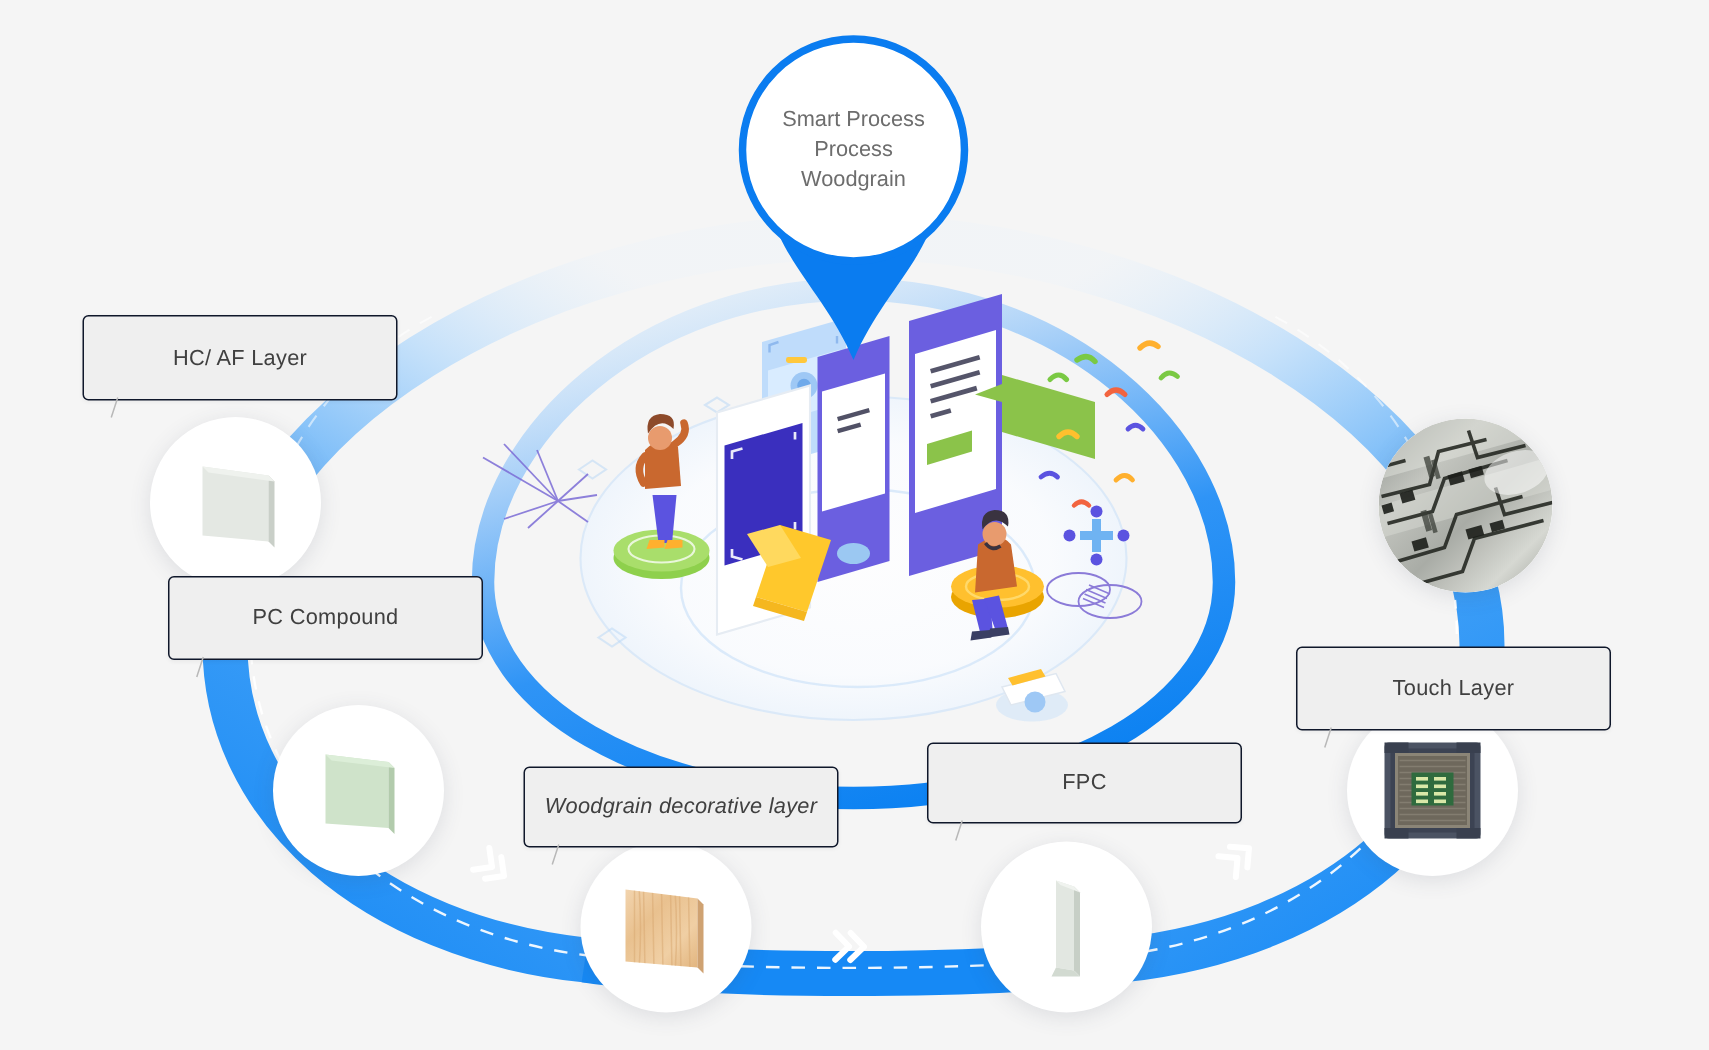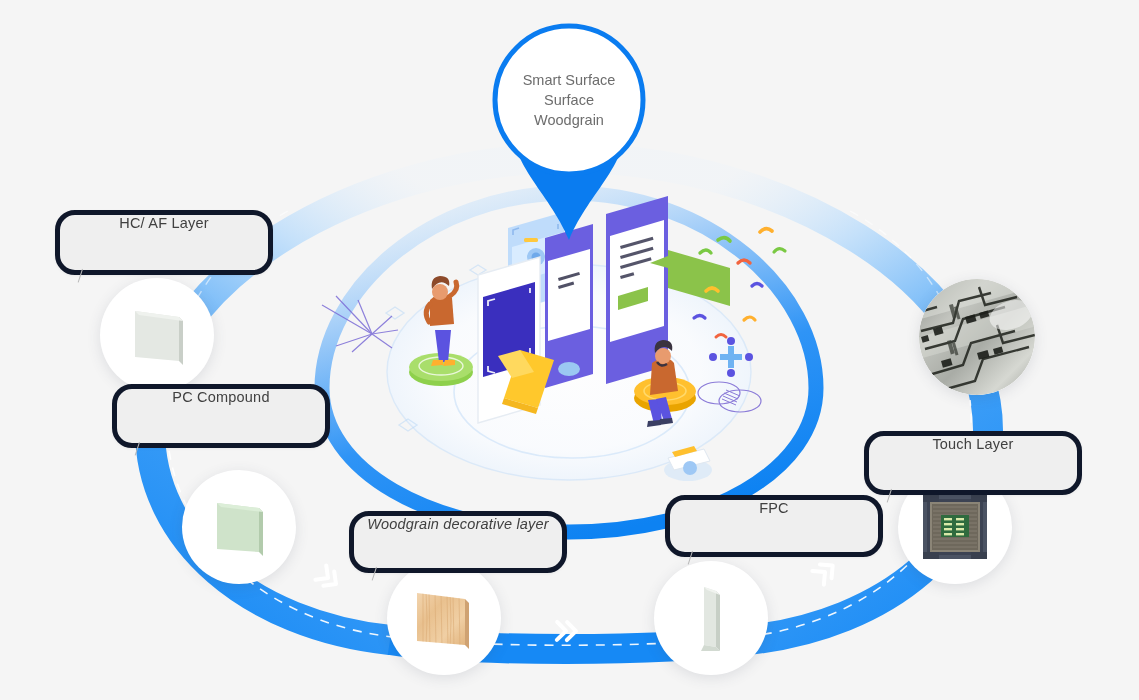--- a/index.html
+++ b/index.html
@@ -20,22 +20,22 @@
   .node{
     position:absolute;border-radius:50%;background:#ffffff;
     box-shadow:0 3px 14px rgba(60,70,90,.13);
     z-index:5;display:flex;align-items:center;justify-content:center;
     overflow:hidden;
   }
 
   
   .chip{
     position:absolute;z-index:7;
-    background:#efefef;border:5px solid #0f172a;border-radius:20px;
-    display:flex;align-items:flex-start;justify-content:center;
+    background:#efefef;border:1px solid #0f172a;border-radius:4px;
+    display:flex;align-items:center;justify-content:center;
     color:#404040;font-size:14.5px;letter-spacing:.2px;
     box-shadow:0 1px 3px rgba(0,0,0,.05);
     white-space:nowrap;
   }
   .chip .tail{
     position:absolute;left:22px;bottom:-13px;width:1px;height:14px;
     background:#b8b8b8;transform:rotate(18deg);transform-origin:top center;
   }
 
   
@@ -269,21 +269,21 @@
     </g>
   </svg>
 
   <div id="pin">
     <svg viewBox="0 0 164 222" width="164" height="222">
       <path d="M82 222 C 60 170, 22 150, 22 90 A 60 60 0 1 1 142 90 C 142 150, 104 170, 82 222 Z" fill="#0a7cf0"></path>
       <circle cx="82" cy="82" r="74" fill="#ffffff" stroke="#0a7cf0" stroke-width="5"></circle>
     </svg>
     <div id="pinLabel">
       <div>
-        <div>Smart Surface Surface</div>
+        <div>Smart Process Process</div>
         <div>Woodgrain</div>
       </div>
     </div>
   </div>
 
   <div class="node" id="node-hc" style="left: 100px; top: 278px; width: 114px; height: 114px;">
     <svg width="80" height="80" viewBox="0 0 80 80">
       <path d="M18 16 L62 22 L62 66 L18 62 Z" fill="#e4e8e3"></path>
       <path d="M62 22 L66 26 L66 70 L62 66 Z" fill="#c9cfc8"></path>
       <path d="M18 16 L62 22 L66 26 L22 20 Z" fill="#eff2ee"></path>
@@ -437,21 +437,21 @@
   <div class="chip" id="chip-pc" style="left: 112px; top: 384px; width: 208px; height: 54px;">
     <span>PC Compound</span>
     <span class="tail"></span>
   </div>
 
   <div class="chip" id="chip-wood" style="left: 349px; top: 511px; width: 208px; height: 52px; font-style: italic;">
     <span>Woodgrain decorative layer</span>
     <span class="tail"></span>
   </div>
 
-  <div class="chip" id="chip-fpc" style="left: 665px; top: 495px; width: 208px; height: 52px;">
+  <div class="chip" id="chip-fpc" style="left: 618px; top: 495px; width: 208px; height: 52px;">
     <span>FPC</span>
     <span class="tail"></span>
   </div>
 
   <div class="chip" id="chip-touch" style="left: 864px; top: 403px; width: 208px; height: 54px; margin-top: 28px;">
     <span>Touch Layer</span>
     <span class="tail"></span>
   </div>
 
 

